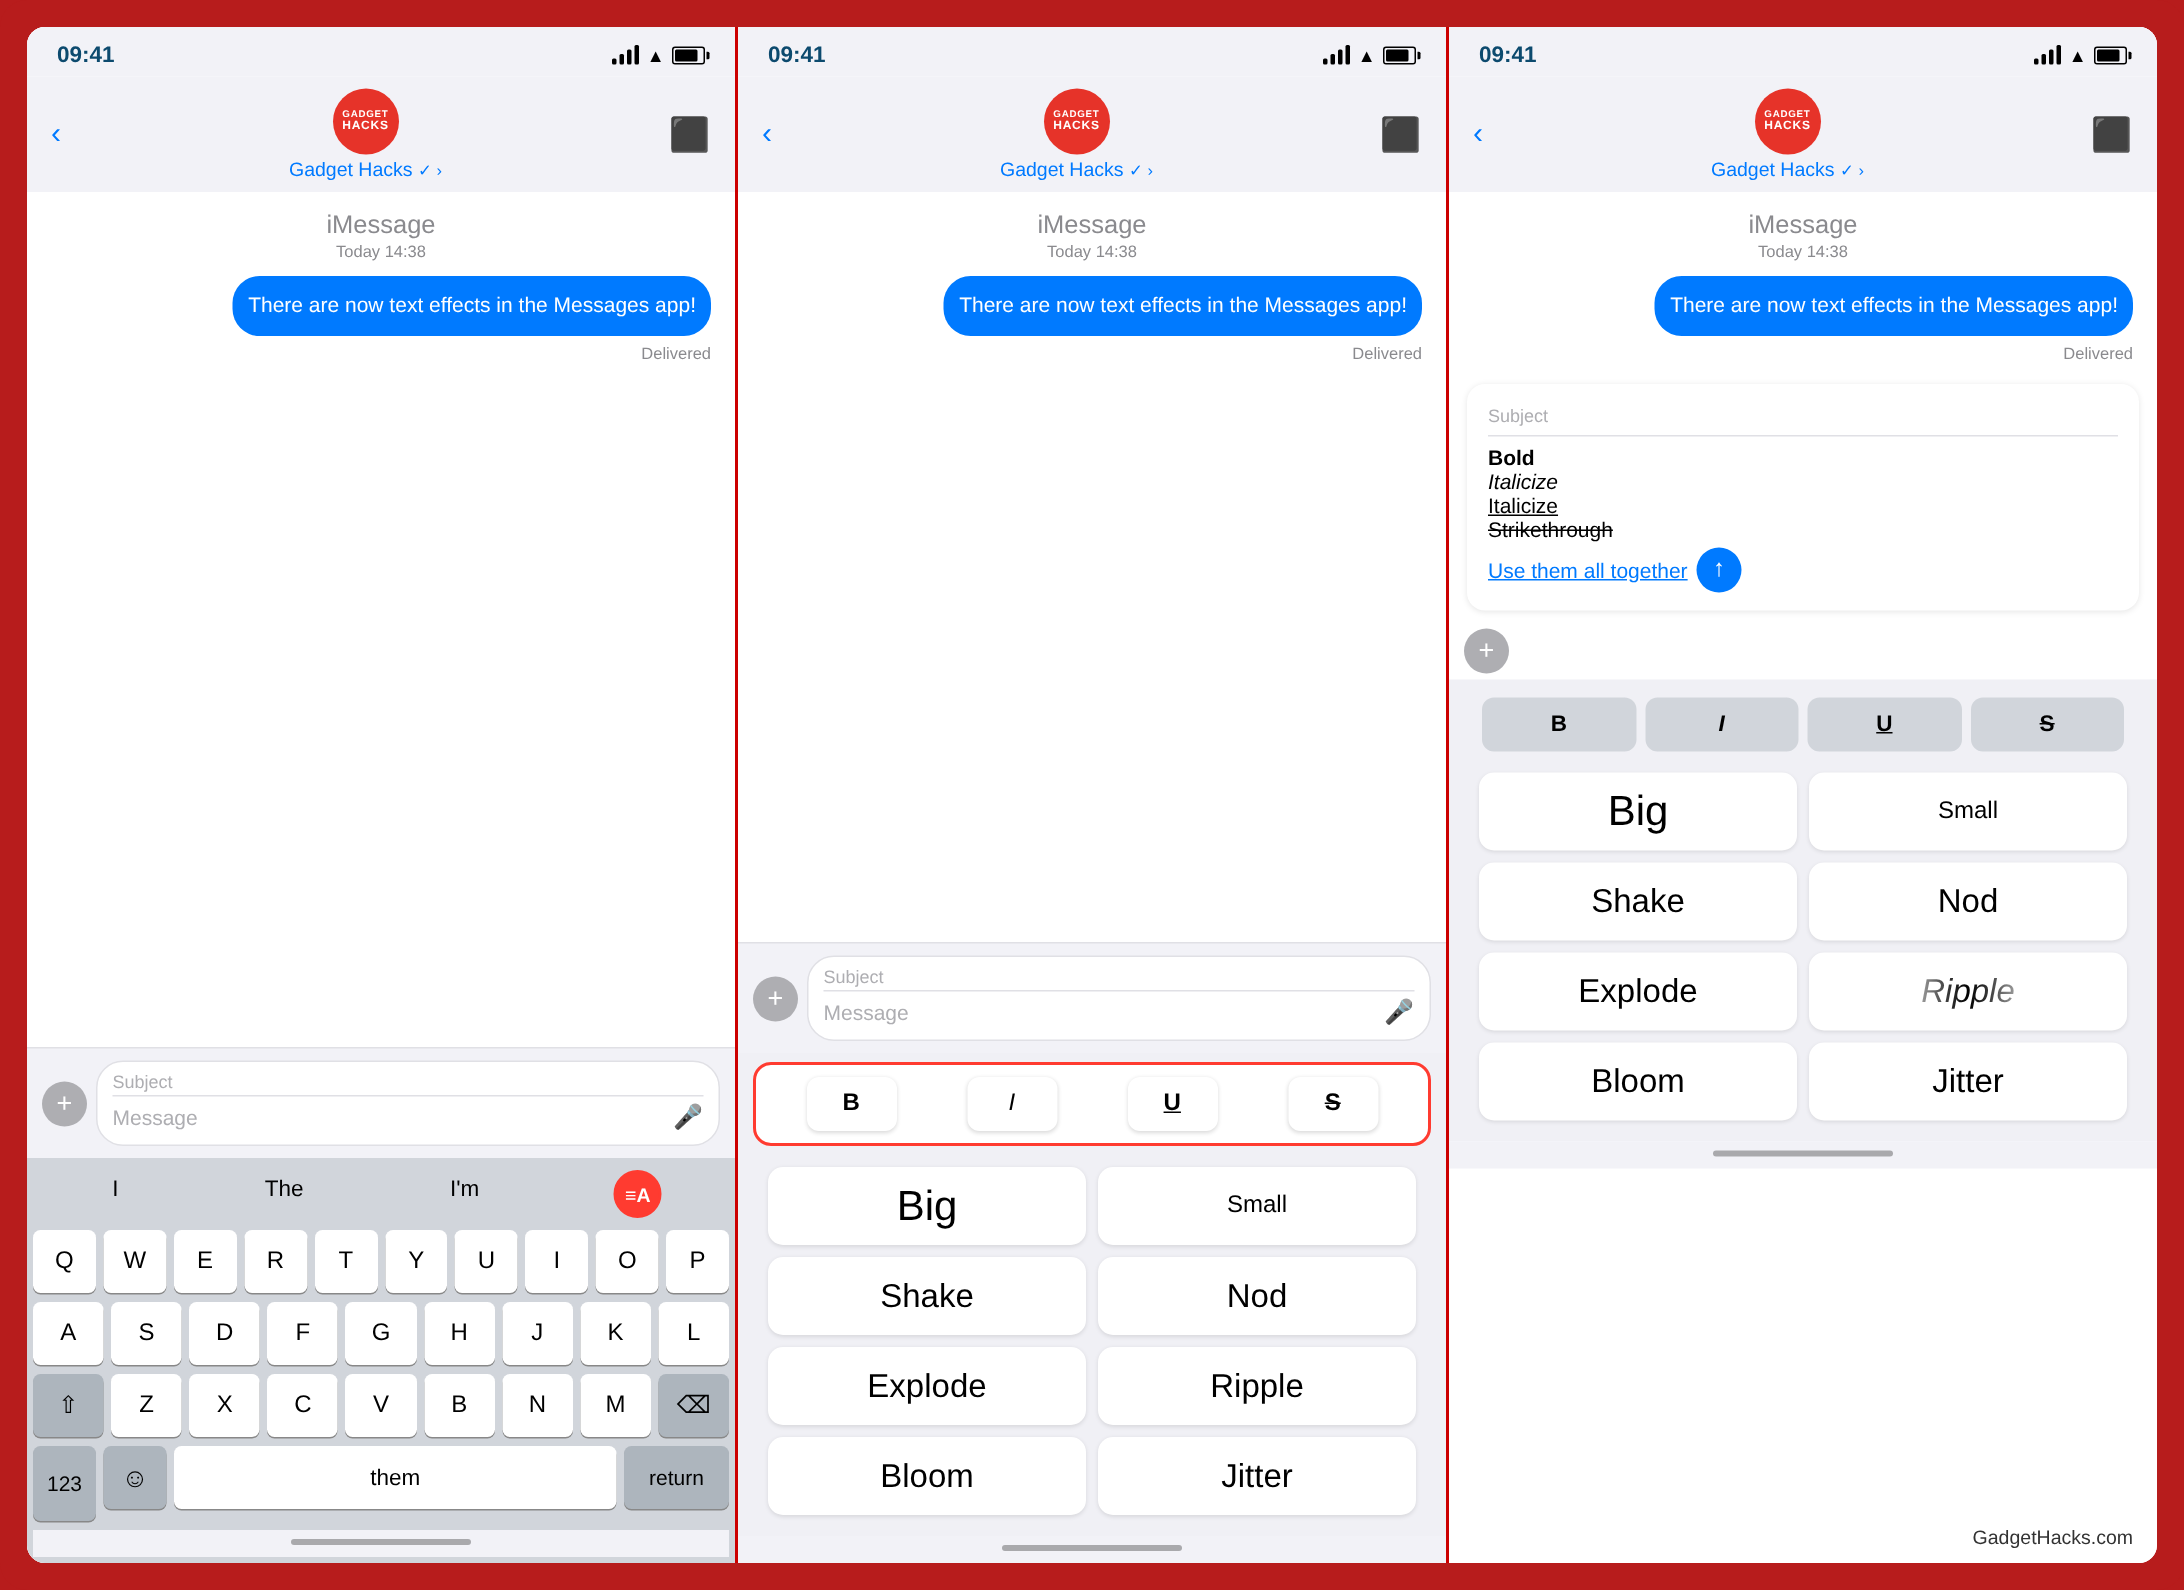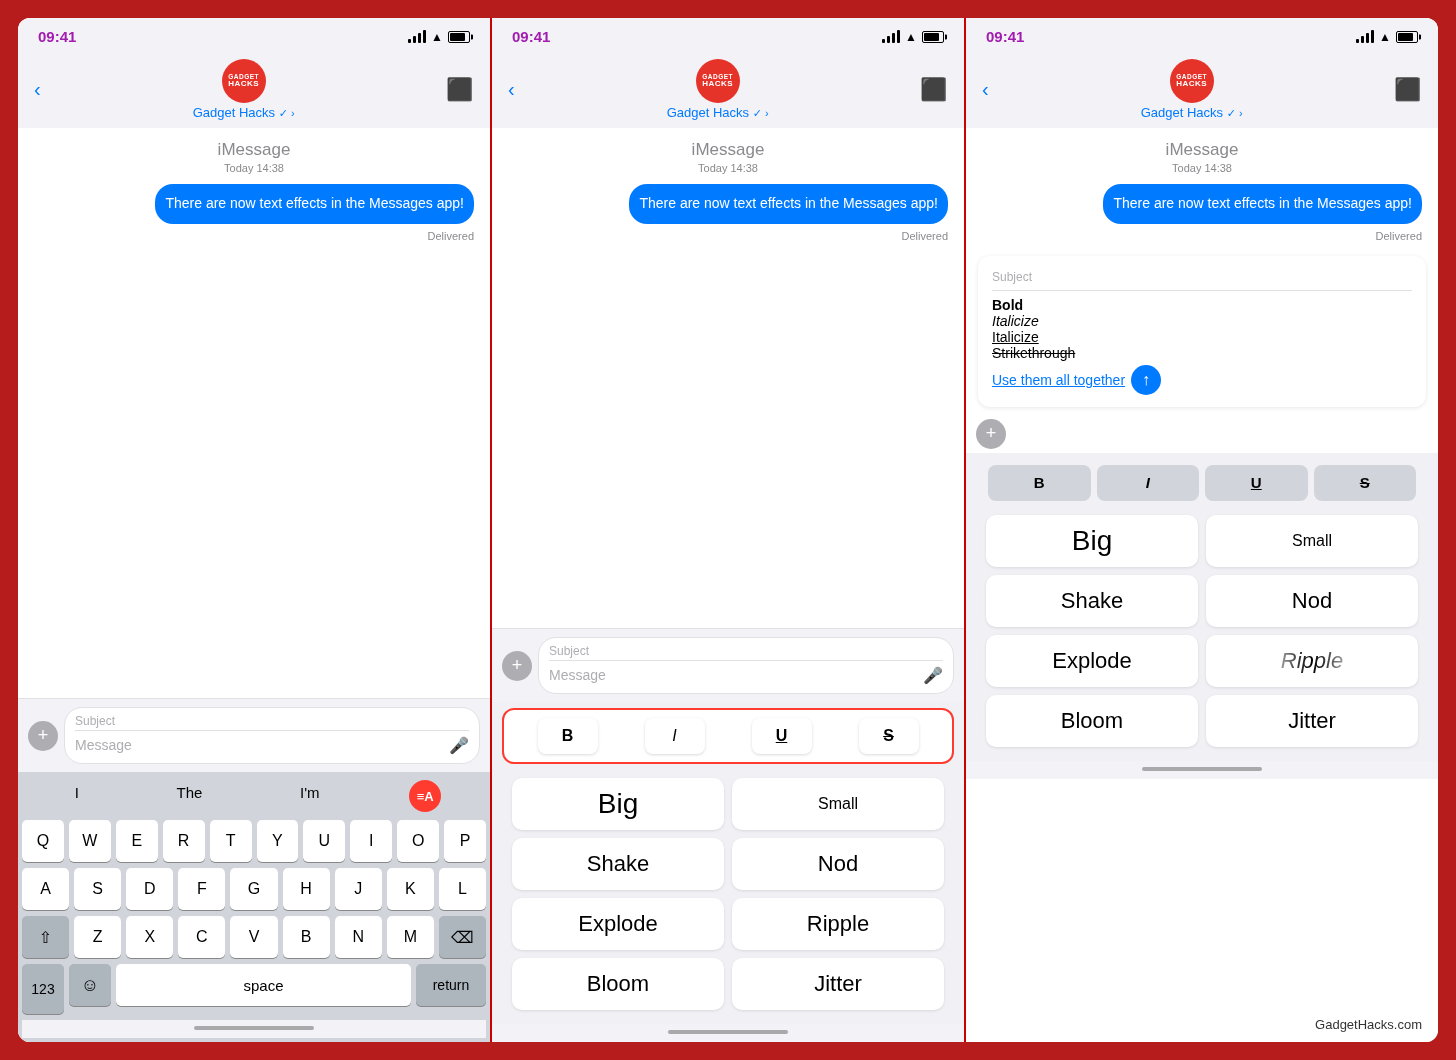--- a/index.html
+++ b/index.html
@@ -48,21 +48,21 @@
     .status-bar {
       display: flex;
       justify-content: space-between;
       align-items: center;
       padding: 10px 20px 6px;
       background: #f2f2f7;
     }
     .status-time {
       font-size: 15px;
       font-weight: 600;
-      color: #a21caf;
+      color: #0c4a6e;
     }
     .status-icons {
       display: flex;
       gap: 5px;
       align-items: center;
     }
     .signal-bars {
       display: flex;
       gap: 2px;
       align-items: flex-end;
@@ -570,21 +570,21 @@
           <div class="key">C</div>
           <div class="key">V</div>
           <div class="key">B</div>
           <div class="key">N</div>
           <div class="key">M</div>
           <div class="key dark">⌫</div>
         </div>
         <div class="keyboard-row special-row">
           <div class="key-123">123</div>
           <div class="emoji-key">☺</div>
-          <div class="space-key">space</div>
+          <div class="space-key">them</div>
           <div class="return-key">return</div>
         </div>
         <div class="home-bar">
           <div class="home-indicator"></div>
         </div>
       </div>
     </div>
 
     <div class="phone">
 

